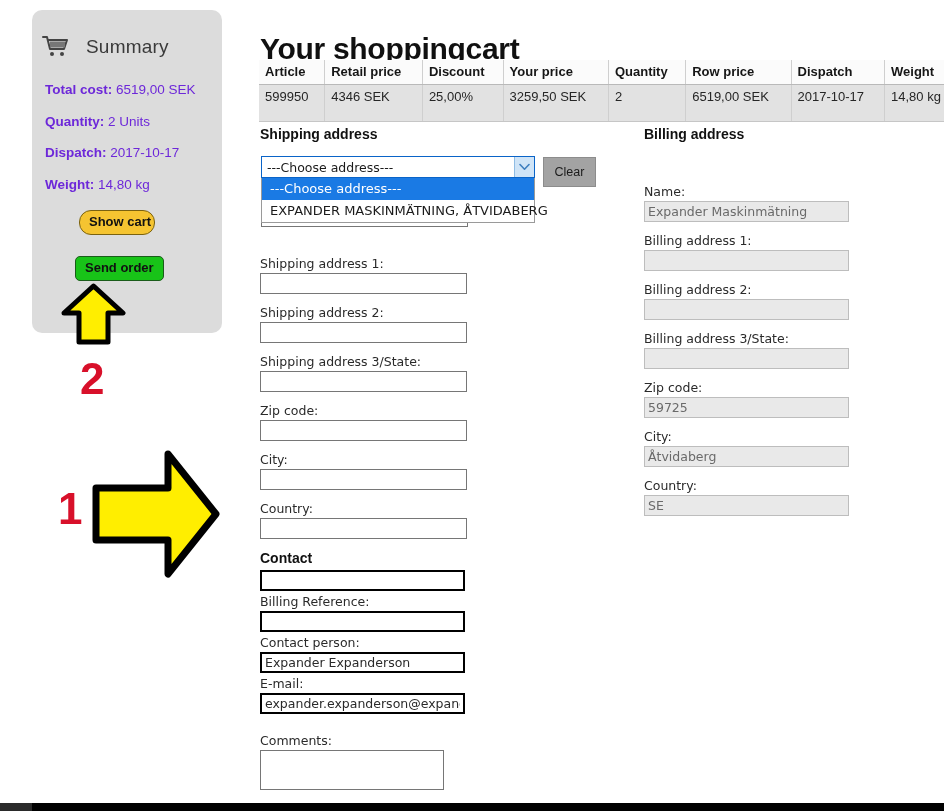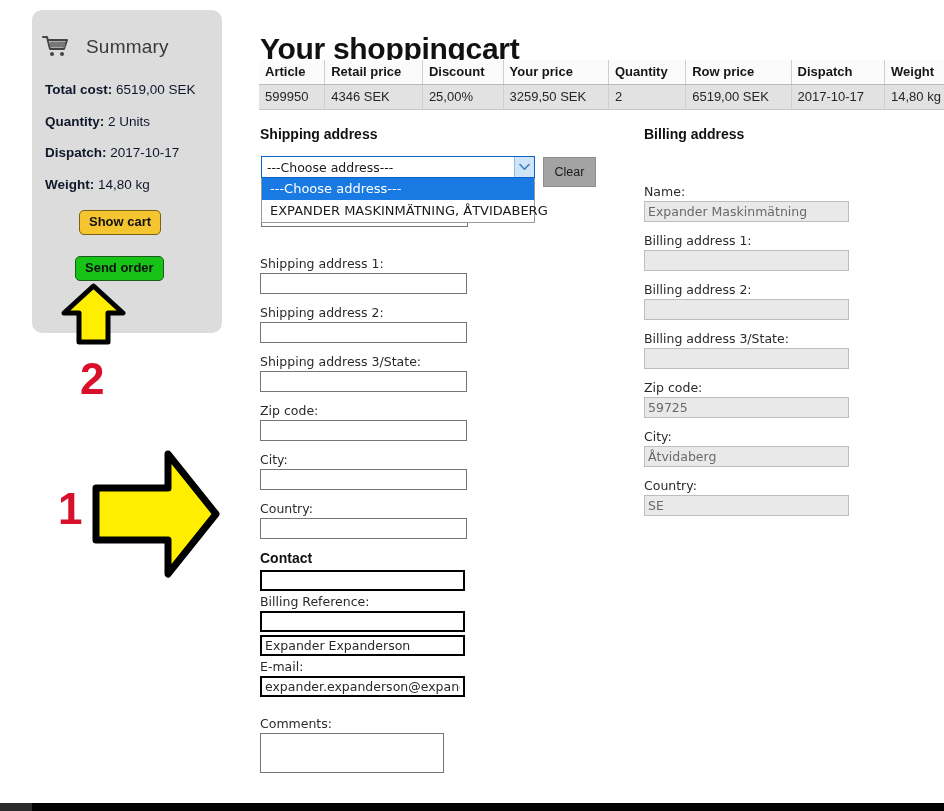--- a/index.html
+++ b/index.html
@@ -45,35 +45,35 @@
   }
   .summary-rows {
     position: absolute;
     left: 13px;
     top: 72px;
     width: 172px;
   }
   .summary-row {
     font-family: "Liberation Sans", sans-serif;
     font-size: 13.5px;
-    color: #0f172a;
+    color: #6d28d9;
     margin-bottom: 16.5px;
     white-space: nowrap;
   }
   .summary-row .lab { font-weight: bold; }
   .summary-row .val { font-weight: normal; }
 
   .btn-show-cart {
     position: absolute;
     left: 47px;
     top: 200px;
     background: #f5c431;
     border: 1px solid #7a6210;
-    border-radius: 5px;
-    padding: 4px 9px 5px 9px;
+    border-radius: 12px;
+    padding: 4px 3px 5px 9px;
     font-family: "Liberation Sans", sans-serif;
     font-weight: bold;
     font-size: 13px;
     color: #111111;
     cursor: pointer;
     line-height: 1.1;
   }
   .btn-send-order {
     position: absolute;
     left: 43px;
@@ -145,21 +145,21 @@
     color: #161616;
     padding: 4px 6px 5px 6px;
     border-right: 1px solid #cfcfcf;
     border-bottom: 1px solid #b9b9b9;
     white-space: nowrap;
   }
   .cart-table td {
     text-align: left;
     background: #e2e2e2;
     color: #262626;
-    padding: 4px 6px 5px 6px;
+    padding: 4px 6px 17px 6px;
     border-right: 1px solid #cfcfcf;
     border-bottom: 1px solid #c6c6c6;
     white-space: nowrap;
   }
 
   
   .col-ship { position: absolute; left: 260px; top: 126px; width: 300px; }
   .col-bill { position: absolute; left: 613px; top: 126px; width: 300px; margin-left: 31px; }
 
   .section-head {
@@ -462,20 +462,21 @@
   <input class="text-input wide" type="text" value="" style="">
 
   
   <div class="contact-head">Contact</div>
 
   <input class="contact-input" type="text" value="" style="">
 
   <div class="contact-label">Billing Reference:</div>
   <input class="contact-input" type="text" value="" style="">
 
+  <div class="contact-label">Contact person:</div>
   <input class="contact-input" type="text" value="Expander Expanderson" style="">
 
   <div class="contact-label">E-mail:</div>
   <input class="contact-input" type="text" value="expander.expanderson@expander." style="">
 
   <div class="comments-label">Comments:</div>
   <textarea class="comments-box" style=""></textarea>
 </div>
 
 <div class="col-bill">

